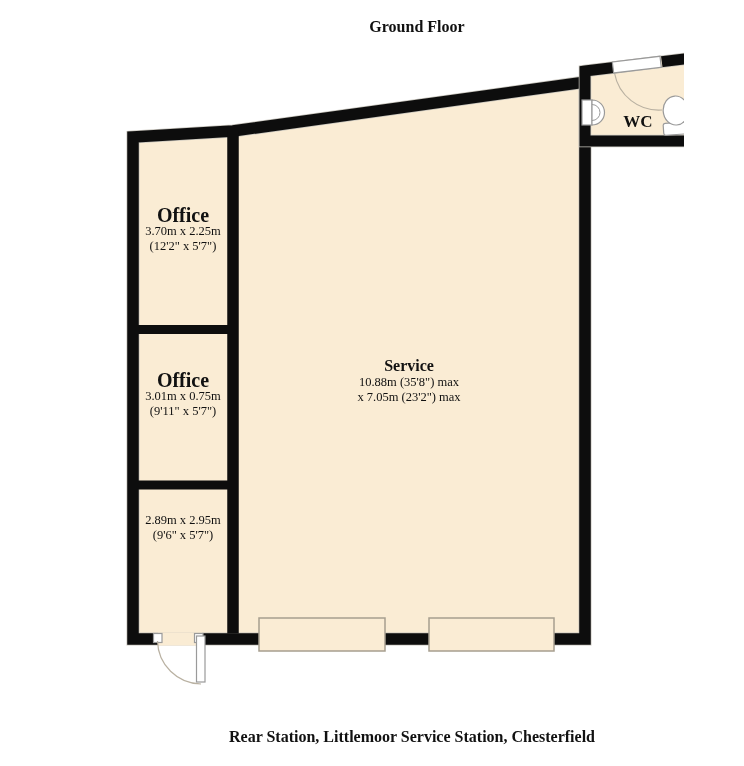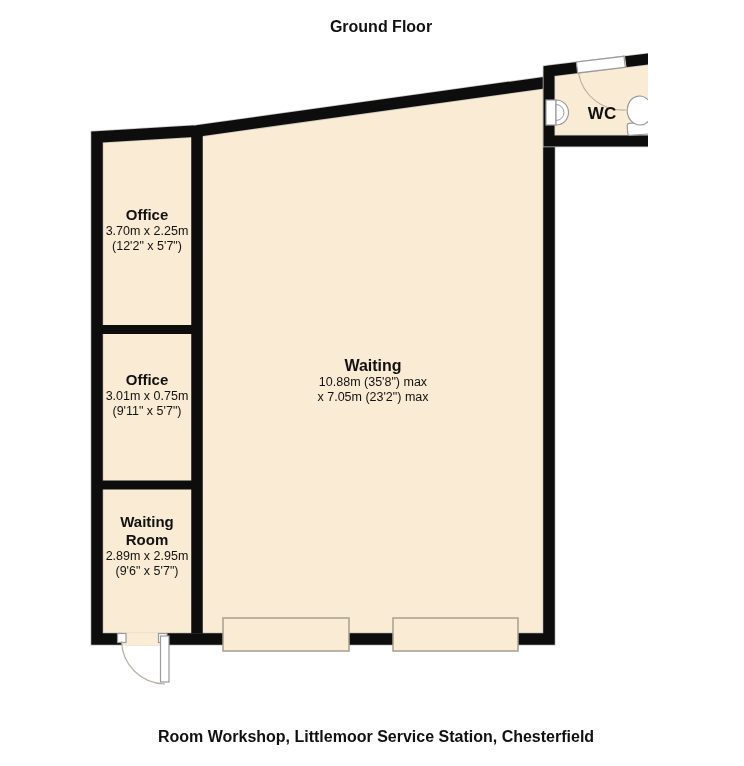--- a/index.html
+++ b/index.html
@@ -2,22 +2,23 @@
 <html style="--color-background: #ffffff; --color-floor: #FAECD4; --color-wall: #0D0D0D; --color-outline: #C9C6BE; --color-fixture: #9A9A9A; --color-door_arc: #B9B1A2; --color-roller: #A79E8F; --color-text: #111111;"><head>
 <meta charset="utf-8">
 <style>
   html, body { margin: 0; padding: 0; background: #ffffff; }
   .stage {
     position: relative;
     width: 648px;
     height: 766px;
     background: var(--color-background, #fff);
     overflow: hidden;
-    font-family: Liberation Sans, sans-serif;
+    font-family: Liberation Serif, serif;
     color: var(--color-text, #111);
+    margin-left: 36px;
   }
   .plan-svg { position: absolute; left: 0; top: 0; }
 
   
   .shadow   { fill: var(--color-floor); stroke: var(--color-outline); }
   .wall     { fill: none; stroke: var(--color-wall); }
   .wall-line{ stroke: var(--color-wall); }
   .gap      { fill: var(--color-floor); stroke: none; }
   .fixture  { fill: #ffffff; stroke: var(--color-fixture); stroke-width: 1.2; }
   .arc      { fill: none; stroke: var(--color-door_arc); stroke-width: 1.2; }
@@ -25,21 +26,21 @@
   .roller   { fill: var(--color-floor); stroke: var(--color-roller); stroke-width: 1.5; }
 
   
   .label {
     position: absolute;
     transform: translateX(-50%);
     text-align: center;
     white-space: nowrap;
     line-height: 15px;
   }
-  .room-name { font-size: 15px; font-weight: bold; line-height: 18px; }
+  .room-name { font-size: 20px; font-weight: bold; line-height: 18px; }
   .room-dims { font-size: 12.5px; line-height: 15px; }
   .wrap      { white-space: normal; width: 88px; margin: 0 auto; }
   .big-name  { font-size: 16px; font-weight: bold; line-height: 19px; }
   .title     { font-size: 16px; font-weight: bold; line-height: 20px; }
   .caption   { font-size: 16px; font-weight: bold; line-height: 20px; }
   .wc-name   { font-size: 17px; font-weight: bold; line-height: 20px; }
 </style>
 </head>
 <body>
 
@@ -83,43 +84,42 @@
     </g>
 
     <g transform="rotate(-4 640 115)">
       <rect class="fixture" x="626.5" y="122.5" width="27.5" height="12" rx="2"></rect>
       <ellipse class="fixture" cx="640" cy="110.5" rx="12.5" ry="14.5"></ellipse>
     </g>
   </svg>
 
   <div class="label title" style="left:381px; top:17px;">Ground Floor</div>
 
-  <div class="label" style="left:602px; top:104px;">
+  <div class="label" style="left:602px; top:112px;">
     <div class="wc-name">WC</div>
   </div>
 
   <div class="label" style="left:147px; top:206px;">
     <div class="room-name">Office</div>
     <div class="room-dims">3.70m x 2.25m</div>
     <div class="room-dims">(12'2" x 5'7")</div>
   </div>
 
   <div class="label" style="left:147px; top:371px;">
     <div class="room-name">Office</div>
     <div class="room-dims">3.01m x 0.75m</div>
     <div class="room-dims">(9'11" x 5'7")</div>
   </div>
 
   <div class="label" style="left:147px; top:513px;">
-    <div class="room-name wrap">Waiting Room</div>
     <div class="room-dims">2.89m x 2.95m</div>
     <div class="room-dims">(9'6" x 5'7")</div>
   </div>
 
   <div class="label" style="left:373px; top:356px;">
-    <div class="big-name">Waiting</div>
+    <div class="big-name">Service</div>
     <div class="room-dims">10.88m (35'8") max</div>
     <div class="room-dims">x 7.05m (23'2") max</div>
   </div>
 
-  <div class="label caption" style="left:376px; top:727px;">Room Workshop, Littlemoor Service Station, Chesterfield</div>
+  <div class="label caption" style="left:376px; top:727px;">Rear Station, Littlemoor Service Station, Chesterfield</div>
 
 </div>
 
 </body></html>

